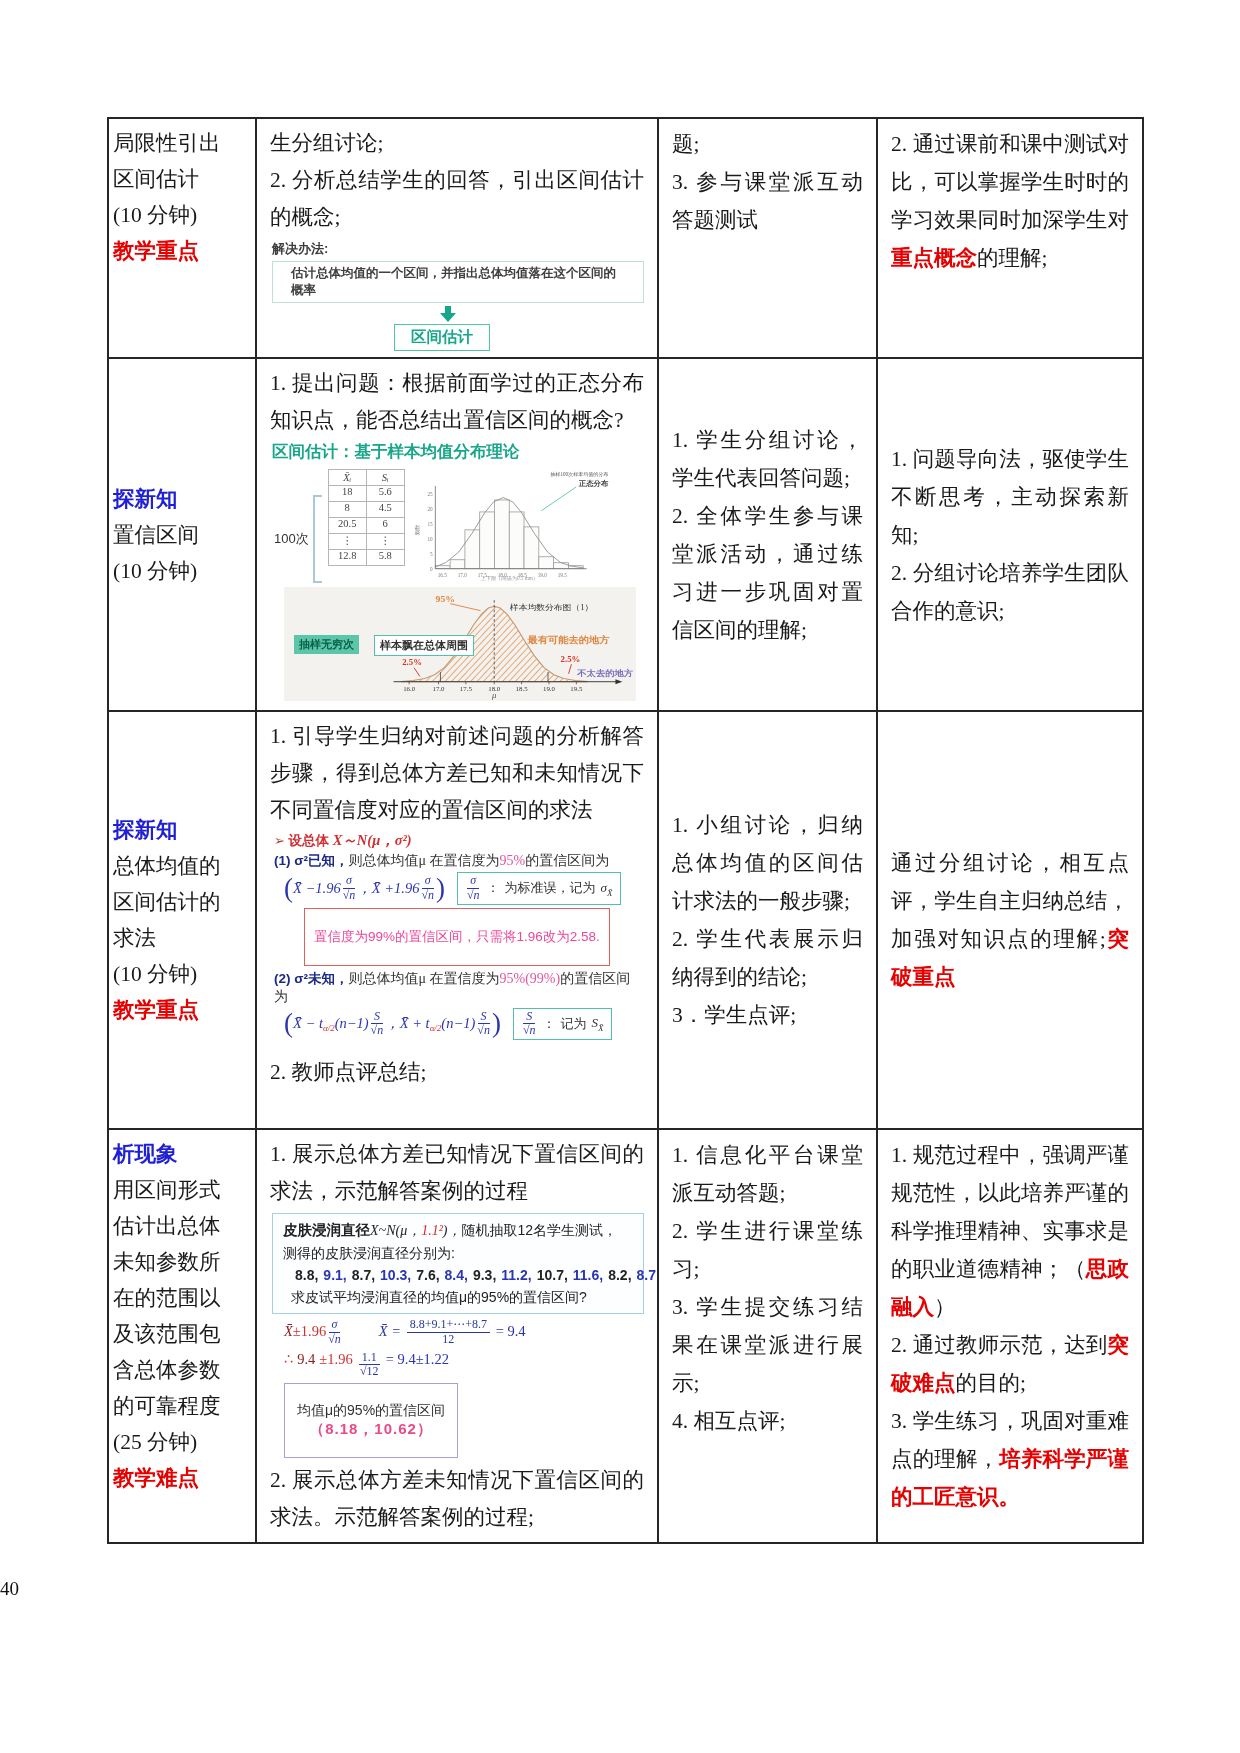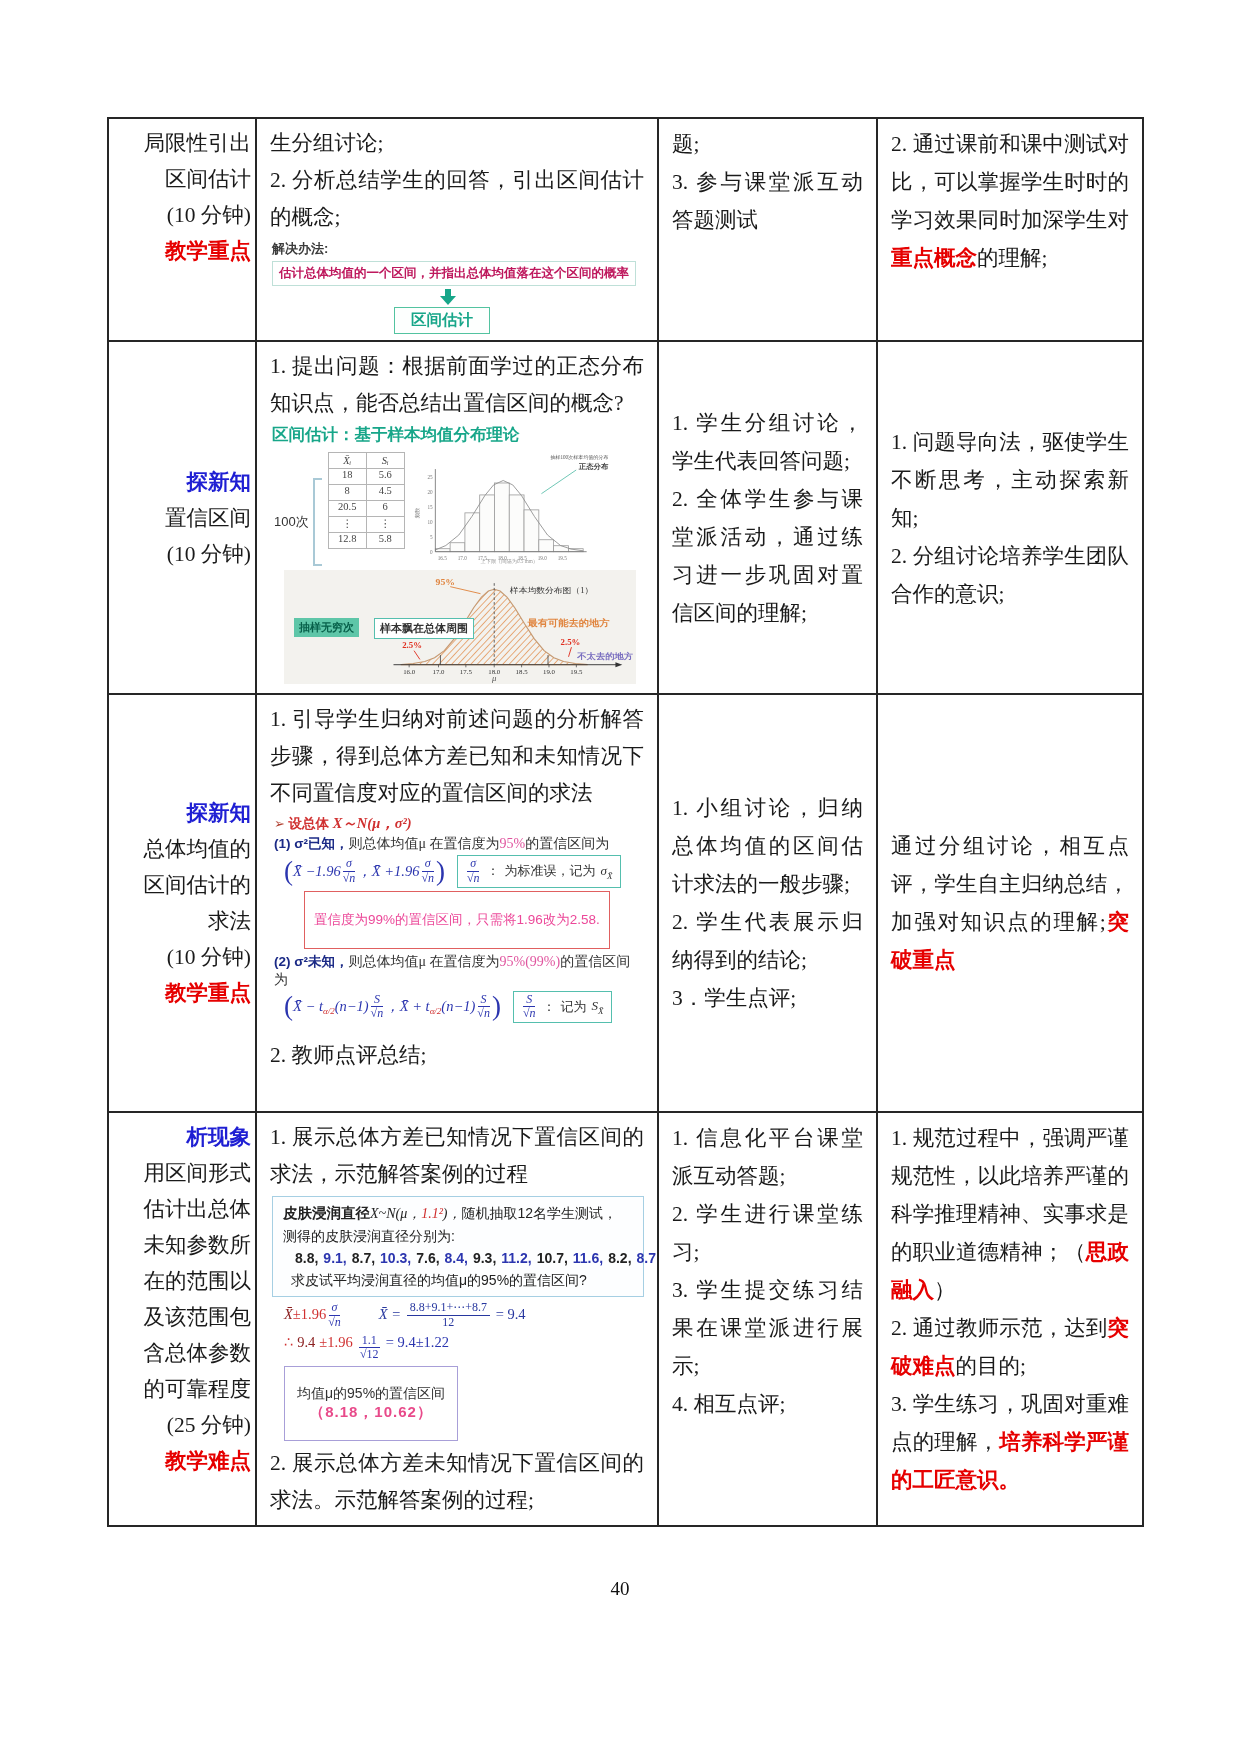--- a/index.html
+++ b/index.html
@@ -6,33 +6,33 @@
     --red:#e60000; --blue:#1f1fd3; --green:#17a689; --mag:#e0559f;
     --fblue:#2b35af; --fred:#d03030; --orange:#e0853f; --purple:#7a6fc0; --pink:#e84a8a;
   }
   *{box-sizing:border-box}
   body{margin:0;background:#888}
   .page{position:relative;width:1240px;height:1753px;background:#ffffff;margin:0 auto;
         font-family:"Liberation Serif",serif;color:#1a1a1a;overflow:hidden}
   table.grid{position:absolute;left:107px;top:117px;width:1035px;border-collapse:collapse;table-layout:fixed}
   .grid td{border:2px solid #262626;padding:6px 13px;vertical-align:top}
   .r1{height:216px}.r2{height:353px}.r3{height:418px}.r4{height:401px}
-  td.stage{text-align:right;padding:6px 4px}
+  td.stage{text-align:left;padding:6px 4px}
   .r2 td.stage,.r3 td.stage,.r2 td.student,.r3 td.student,.r2 td.intent,.r3 td.intent{vertical-align:middle}
   .sline{font-size:21.5px;line-height:36px}
   .sline.b-blue{color:var(--blue);font-weight:bold}
   .sline.b-red{color:var(--red);font-weight:bold}
   .teach p,.student p,.intent p{margin:0;font-size:21.5px;text-align:justify;text-align-last:left}
   .teach p{line-height:37px}
   .student p,.intent p{line-height:38px}
   .em-red{color:var(--red);font-weight:bold}
   
   .fig-sol{margin:4px 0 0 2px;font-family:"Liberation Sans",sans-serif}
   .sol-label{font-size:13px;font-weight:bold;color:#3c3c3c}
-  .sol-box{border:1.5px solid #bfe0d8;color:#be185d;font-weight:bold;font-size:12.5px;padding:3px 6px;margin-top:3px;width:fit-content}
+  .sol-box{border:1.5px solid #bfe0d8;color:#404040;font-weight:bold;font-size:12.5px;padding:3px 18px;margin-top:3px;width:fit-content}
   .sol-arrow{margin:3px 0 2px 168px;width:16px}
   .sol-arrow .stem{display:block;width:6px;height:7px;background:var(--green);margin:0 auto}
   .sol-arrow .head{display:block;width:0;height:0;border-left:8px solid transparent;border-right:8px solid transparent;border-top:9px solid var(--green)}
   .sol-result{border:1.5px solid #53c3a0;color:var(--green);font-weight:bold;font-size:15.5px;padding:2px 16px;width:fit-content;margin-left:122px;background:#fdfffe}
   
   .fig2-title{font-family:"Liberation Sans",sans-serif;font-weight:bold;color:var(--green);font-size:16.5px;margin:2px 0 2px 2px}
   .fig2-top{display:flex;align-items:flex-start;gap:6px;margin-left:4px}
   .times{display:flex;align-items:center;margin-top:30px;font-family:"Liberation Sans",sans-serif;font-size:13px;color:#333}
   .brace{width:9px;height:88px;border-left:2px solid #a9c9d6;border-top:2px solid #a9c9d6;border-bottom:2px solid #a9c9d6;margin-left:4px}
   table.mini{border-collapse:collapse;font-family:"Liberation Serif",serif;font-size:10.5px;text-align:center;background:#fff;margin-top:4px}
@@ -75,21 +75,21 @@
   .cv-dark{color:#222}.cv-blue{color:var(--fblue)}
   .case-q{margin-left:8px}
   .workrow{display:flex;gap:36px;margin:4px 0 2px 14px;font-size:14.5px}
   .w-dred{color:#8b2020;font-style:italic}
   .w-red{color:var(--fred)}
   .w-blue{color:var(--fblue)}
   .w-navy{color:#27379f}
   .resultbox{border:1.5px solid #a89fd8;width:fit-content;margin:4px 0 4px 14px;padding:18px 12px;text-align:center;font-family:"Liberation Sans",sans-serif}
   .resultbox .rline{font-size:14px;color:#333}
   .resultbox .rval{font-size:15px;font-weight:bold;color:var(--pink);letter-spacing:1px}
-  .footer{position:absolute;left:0;right:0;top:1578px;text-align:center;font-size:19px;color:#111}
+  .footer{position:absolute;left:0;right:0;top:1578px;font-size:19px;color:#111}
 </style>
 </head>
 <body>
 
 <div class="page">
 <table class="grid">
 <colgroup>
         <col style="width:148px">
         <col style="width:402px">
         <col style="width:219px">

